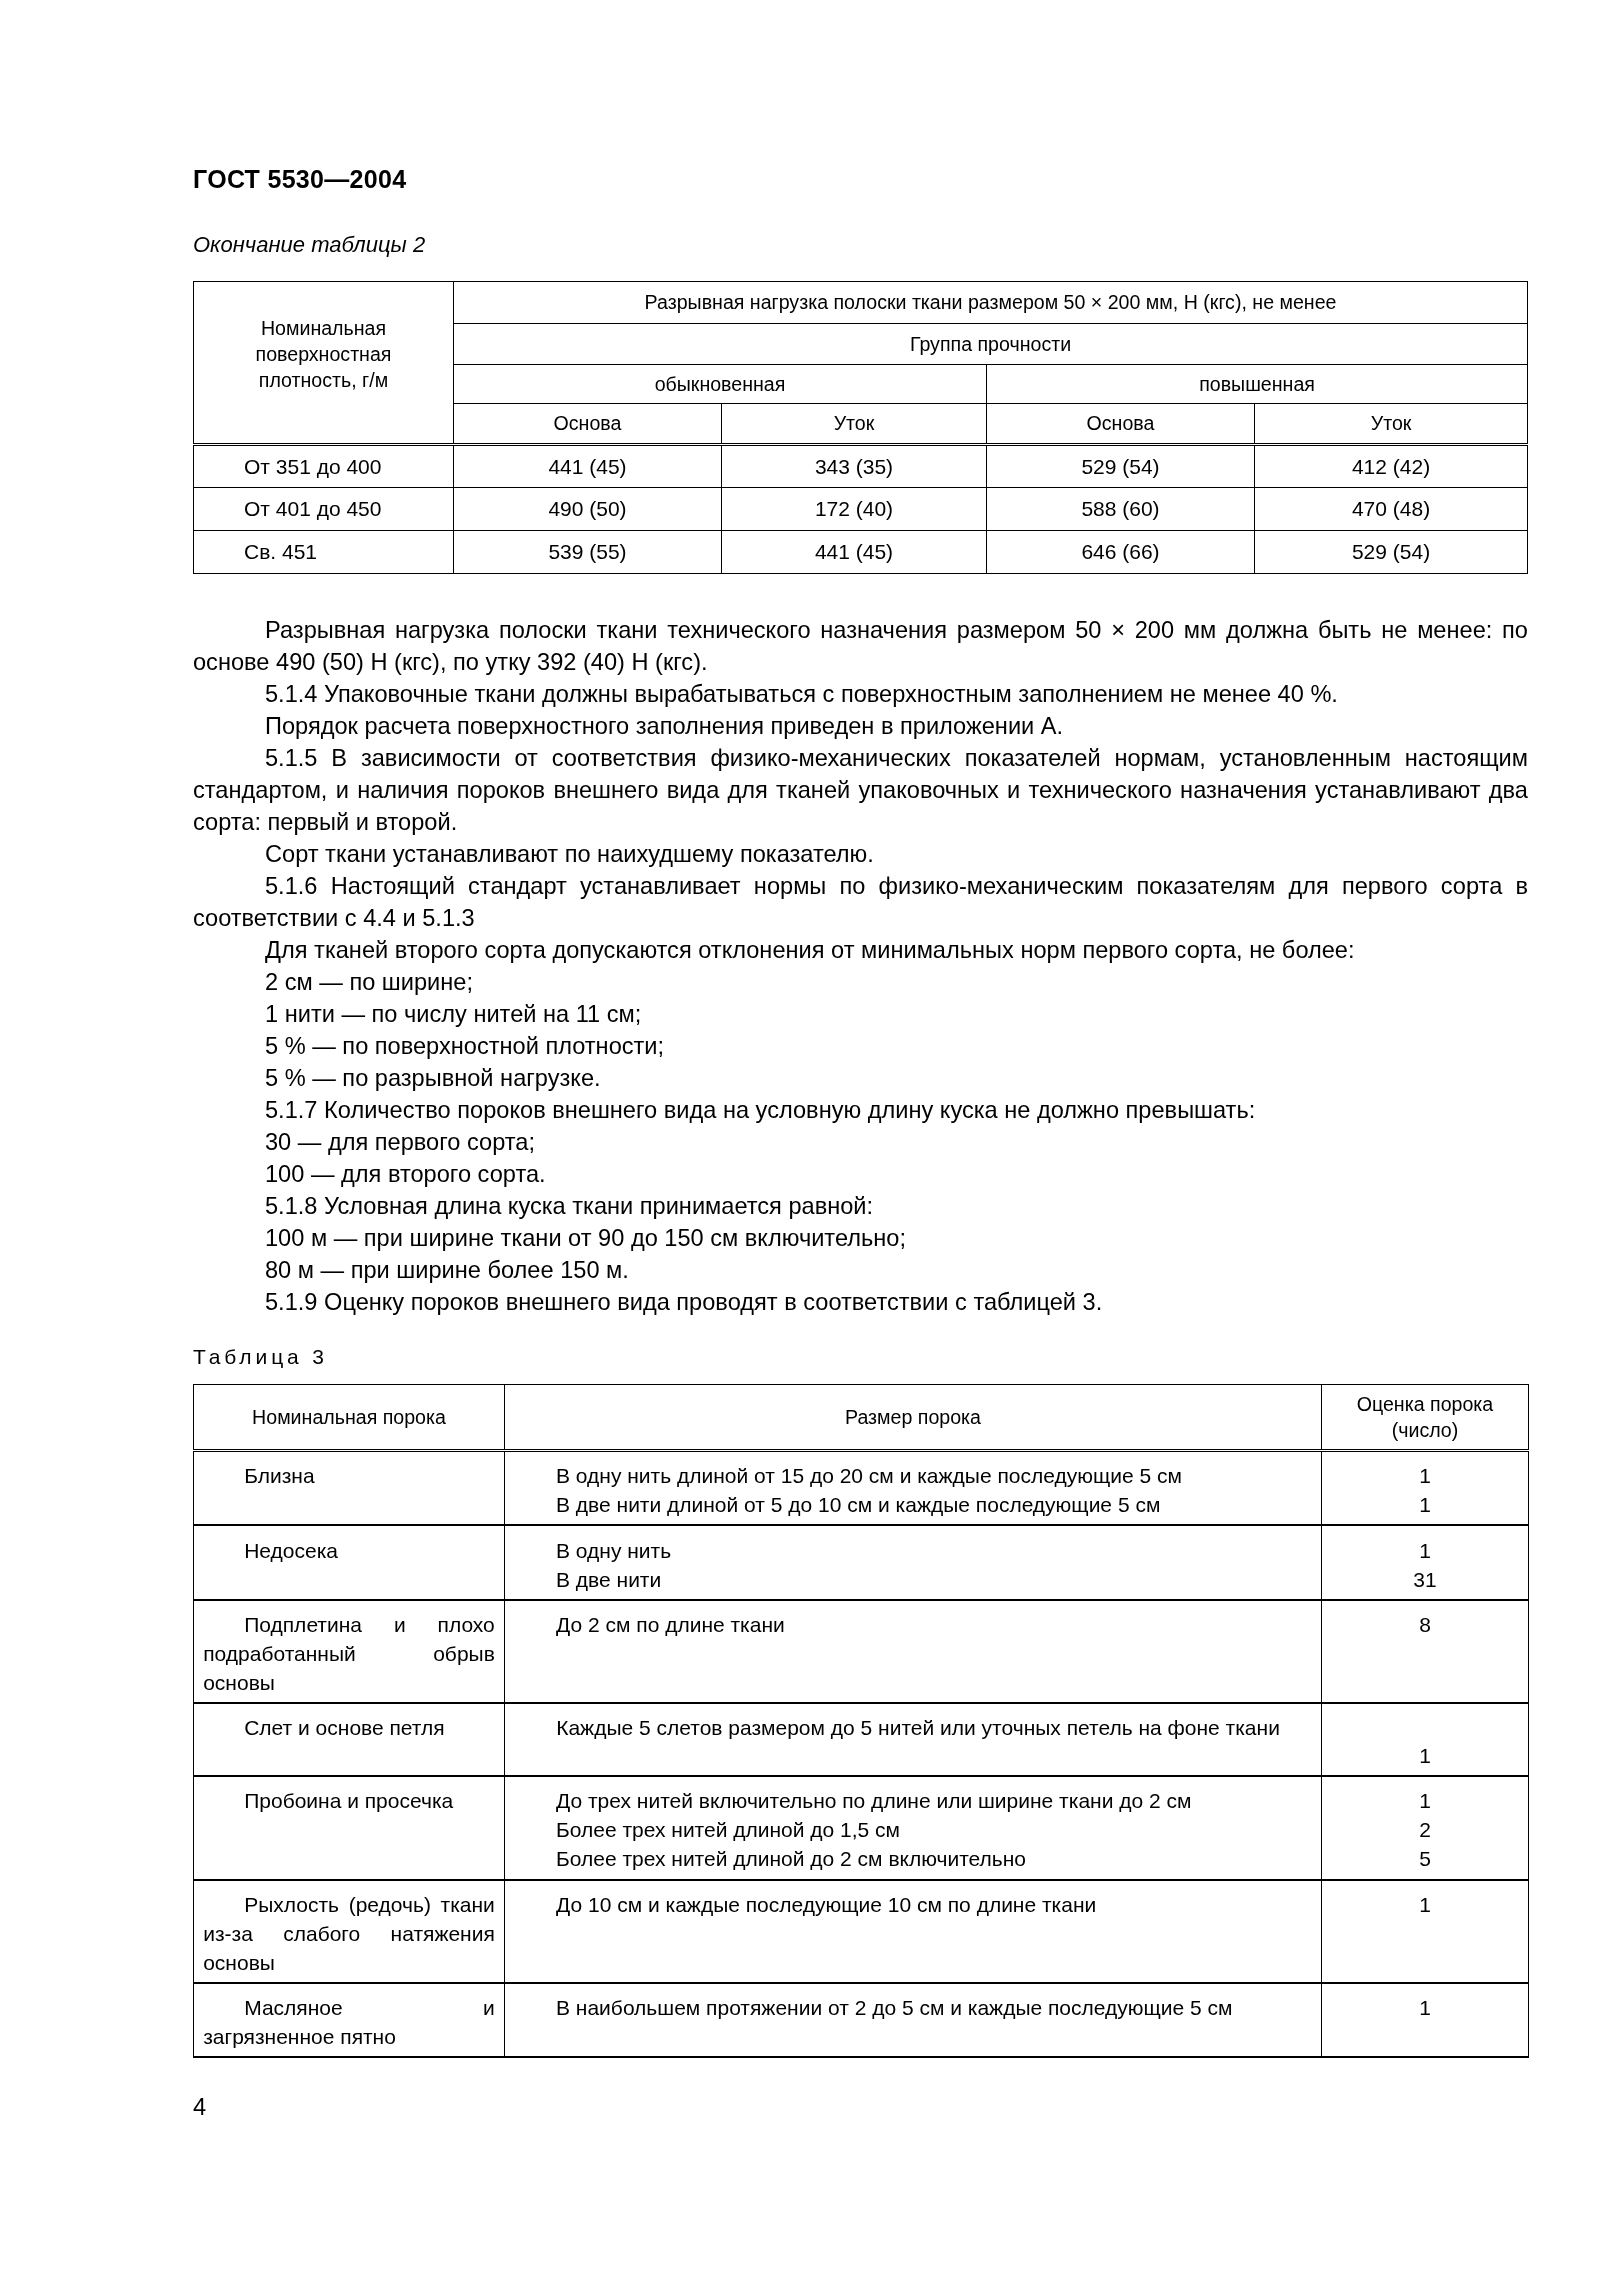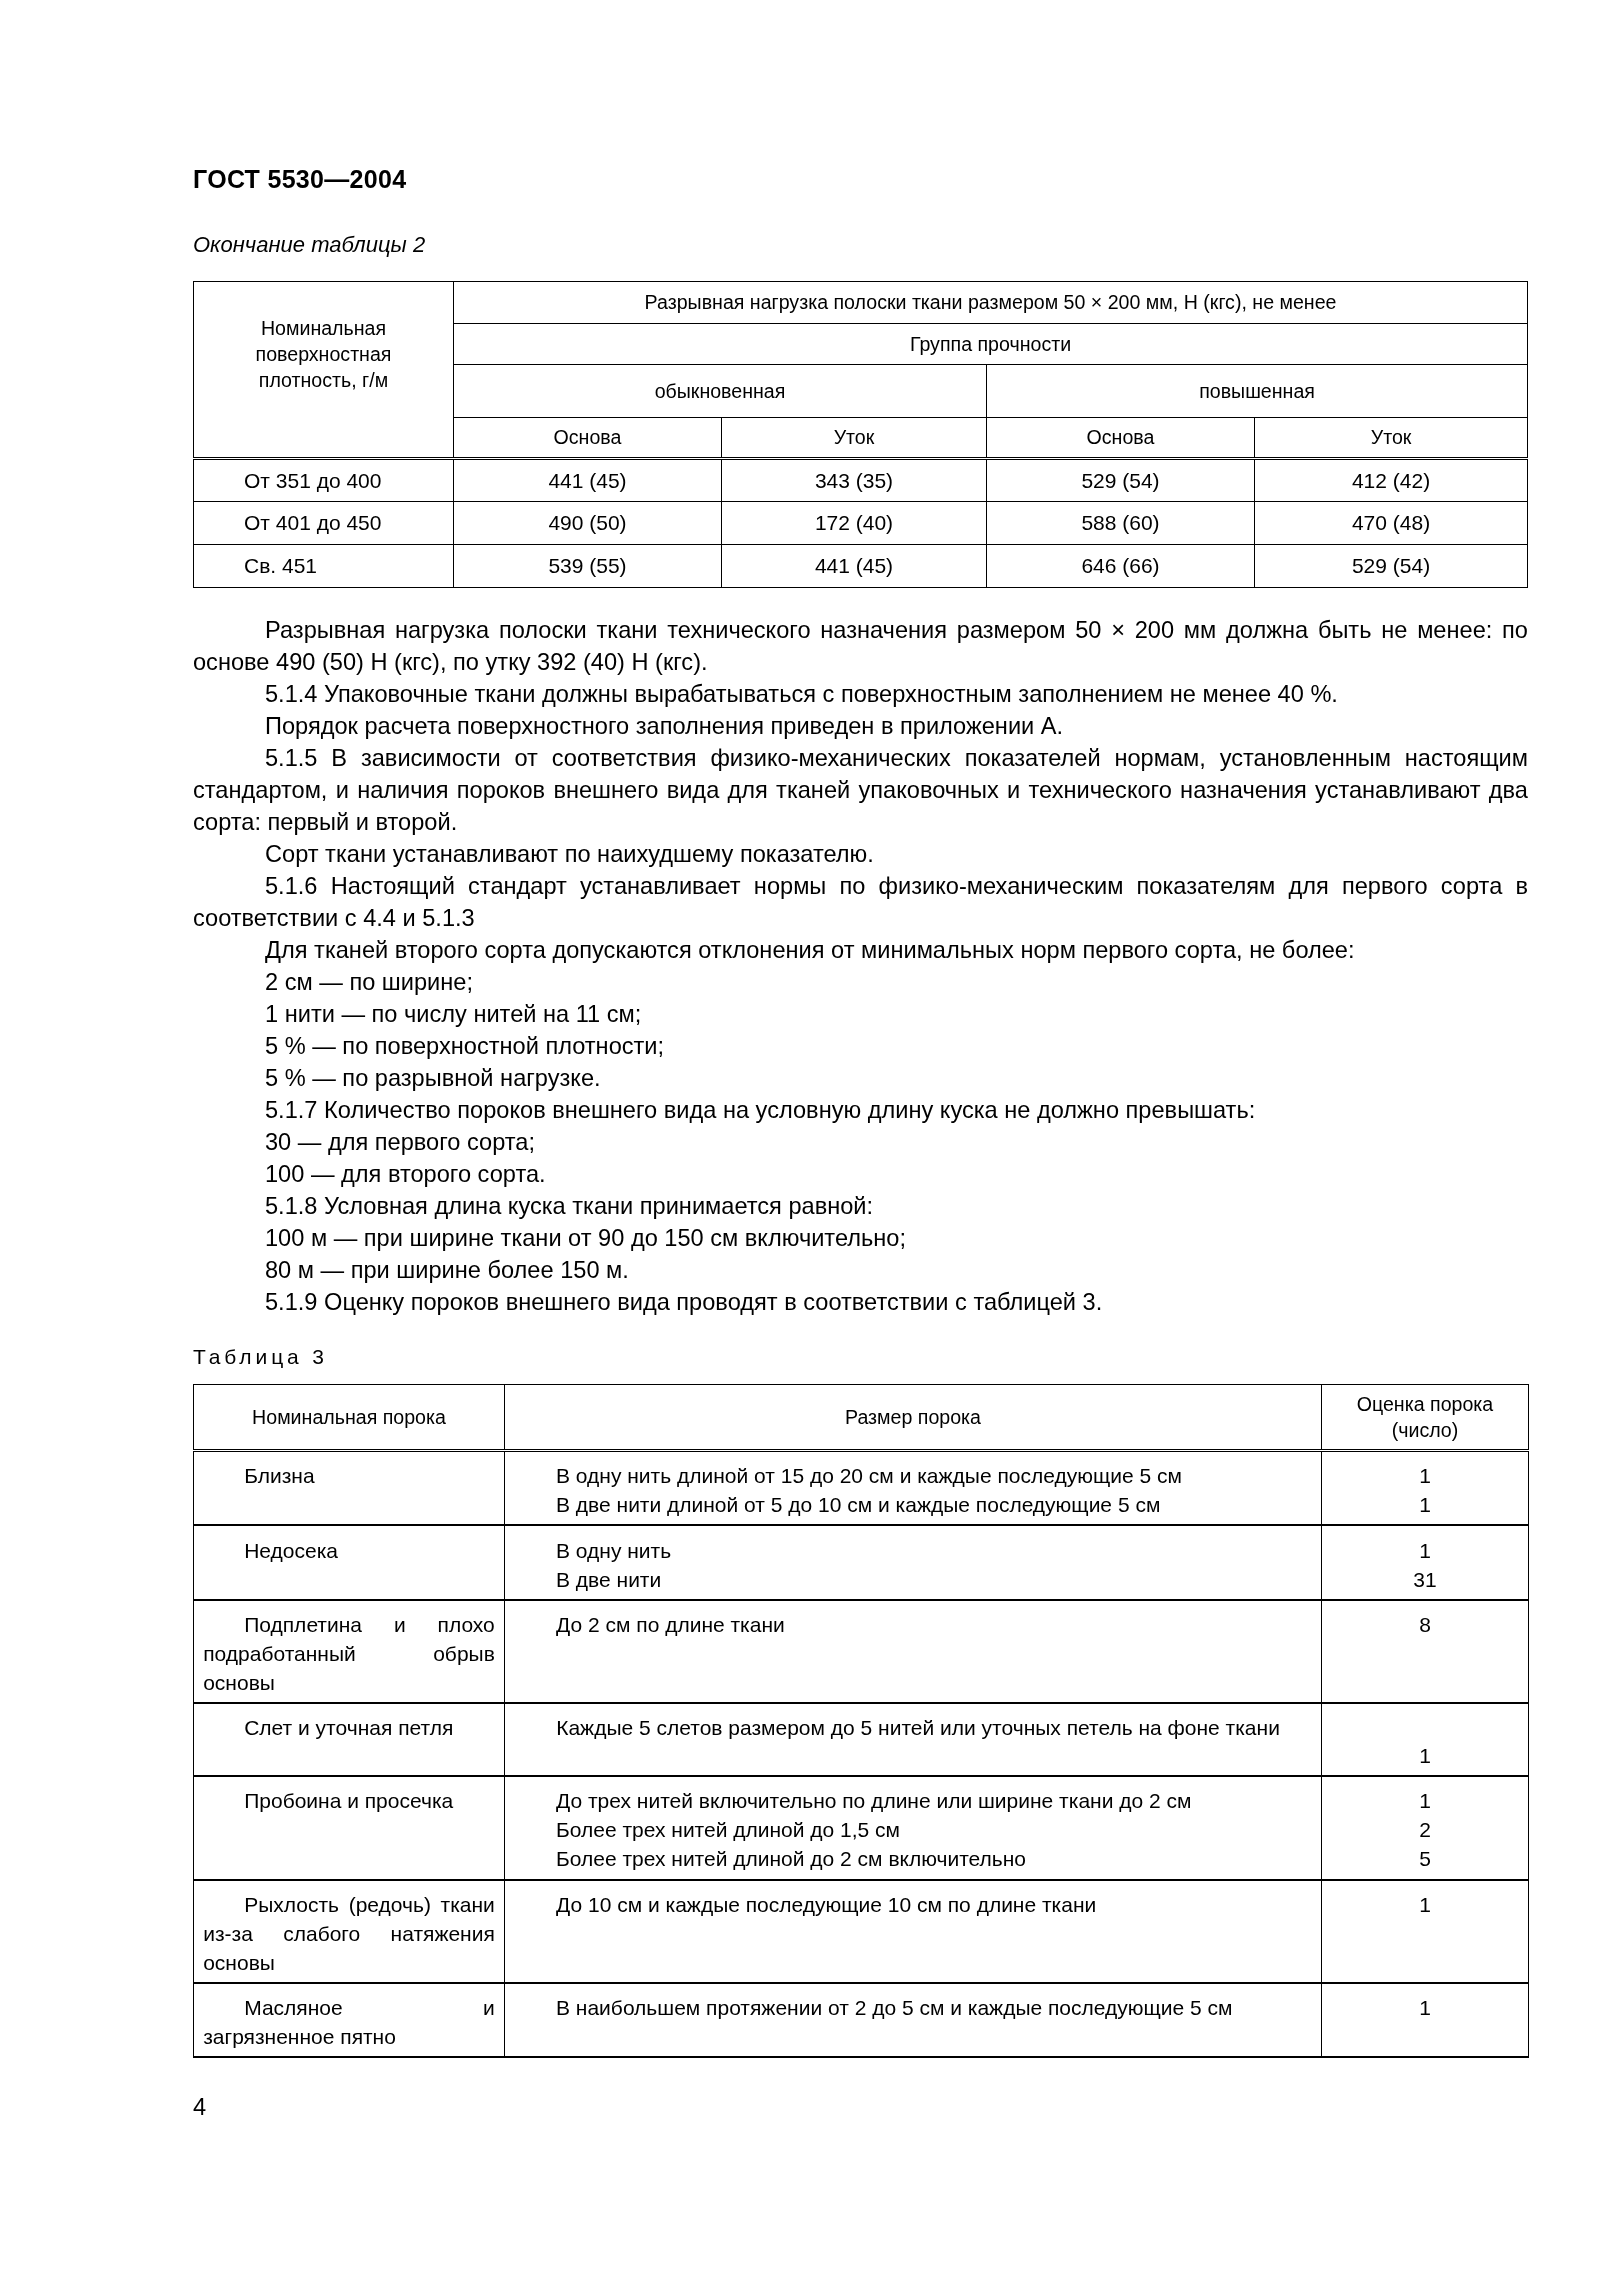--- a/index.html
+++ b/index.html
@@ -11,21 +11,21 @@
   .page-num { left:193px; top:2094px; font-size:23.6px; }
 
   
   table { border-collapse:collapse; table-layout:fixed; }
   .t2 { left:193px; top:281px; width:1335px; }
   .t2 td, .t2 th { border:1.3px solid #000; font-size:21px; font-weight:normal;
                    text-align:center; vertical-align:middle; padding:0; }
   .t2 th { font-size:19.6px; }
   .t2 .h1 { height:42px; }
   .t2 .h2 { height:41px; }
-  .t2 .h3 { height:53px; }
+  .t2 .h3 { height:39px; }
   .t2 .h4 { height:41px; border-bottom:3.9px double #000; }
   .t2 .r { height:43px; }
   .t2 .first { text-align:left; padding-left:50px; }
   .t2 .stub { vertical-align:top; padding-top:33px; line-height:26px; }
 
   
   .body-text { left:193px; top:614px; width:1335px; font-size:23.6px; line-height:32px; }
   .p { margin:0; }
   .ind { text-indent:72px; }
   .just { text-align:justify; text-align-last:left; }
@@ -175,21 +175,21 @@
         </td>
     <td class="c2">
       <span class="line">До 2 см по длине ткани</span>
     </td>
     <td class="c3">
       <span class="line">8</span>
     </td>
   </tr>
   <tr style="height:73px">
     <td class="c1">
-          <div class="ind1">Слет и уточная петля</div>
+          <div class="ind1">Слет и основе петля</div>
         </td>
     <td class="c2 wrap">
       <div class="ind2">Каждые 5 слетов размером до 5 нитей или уточных петель на фоне ткани</div>
     </td>
     <td class="c3" style="vertical-align:bottom; padding-bottom:5.2px">
       <span class="line">1</span>
     </td>
   </tr>
   <tr style="height:103px">
     <td class="c1">

